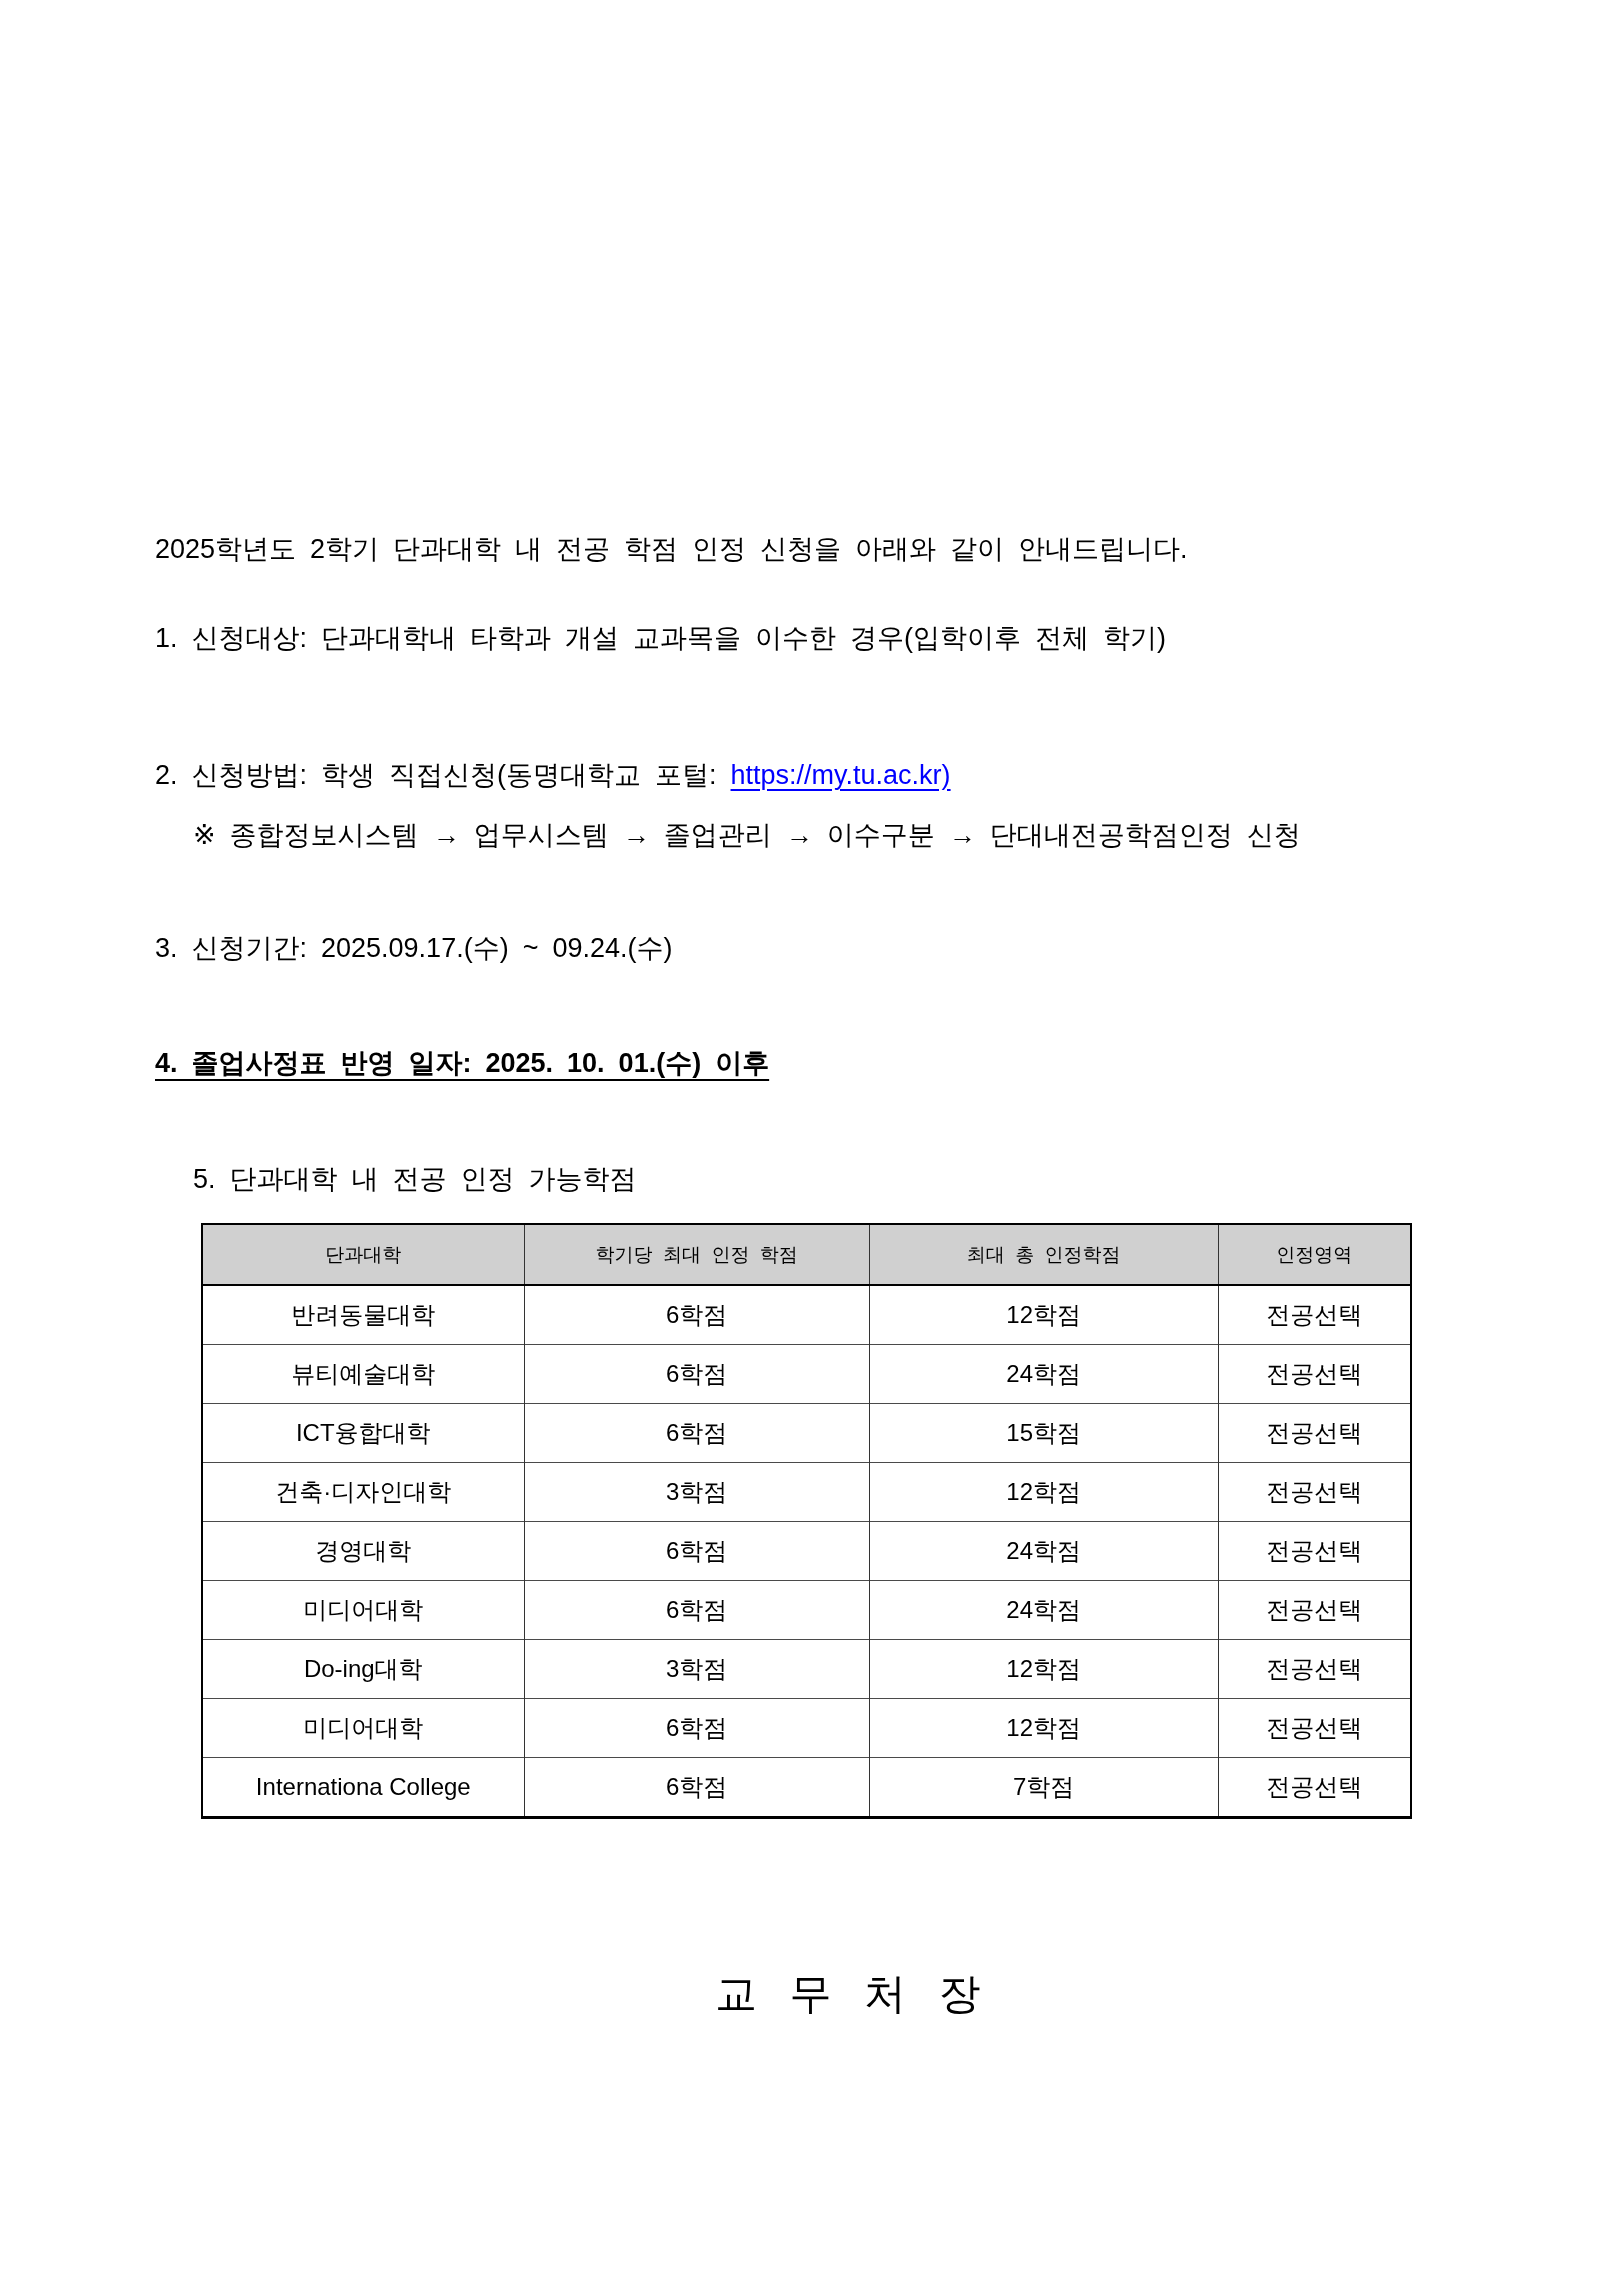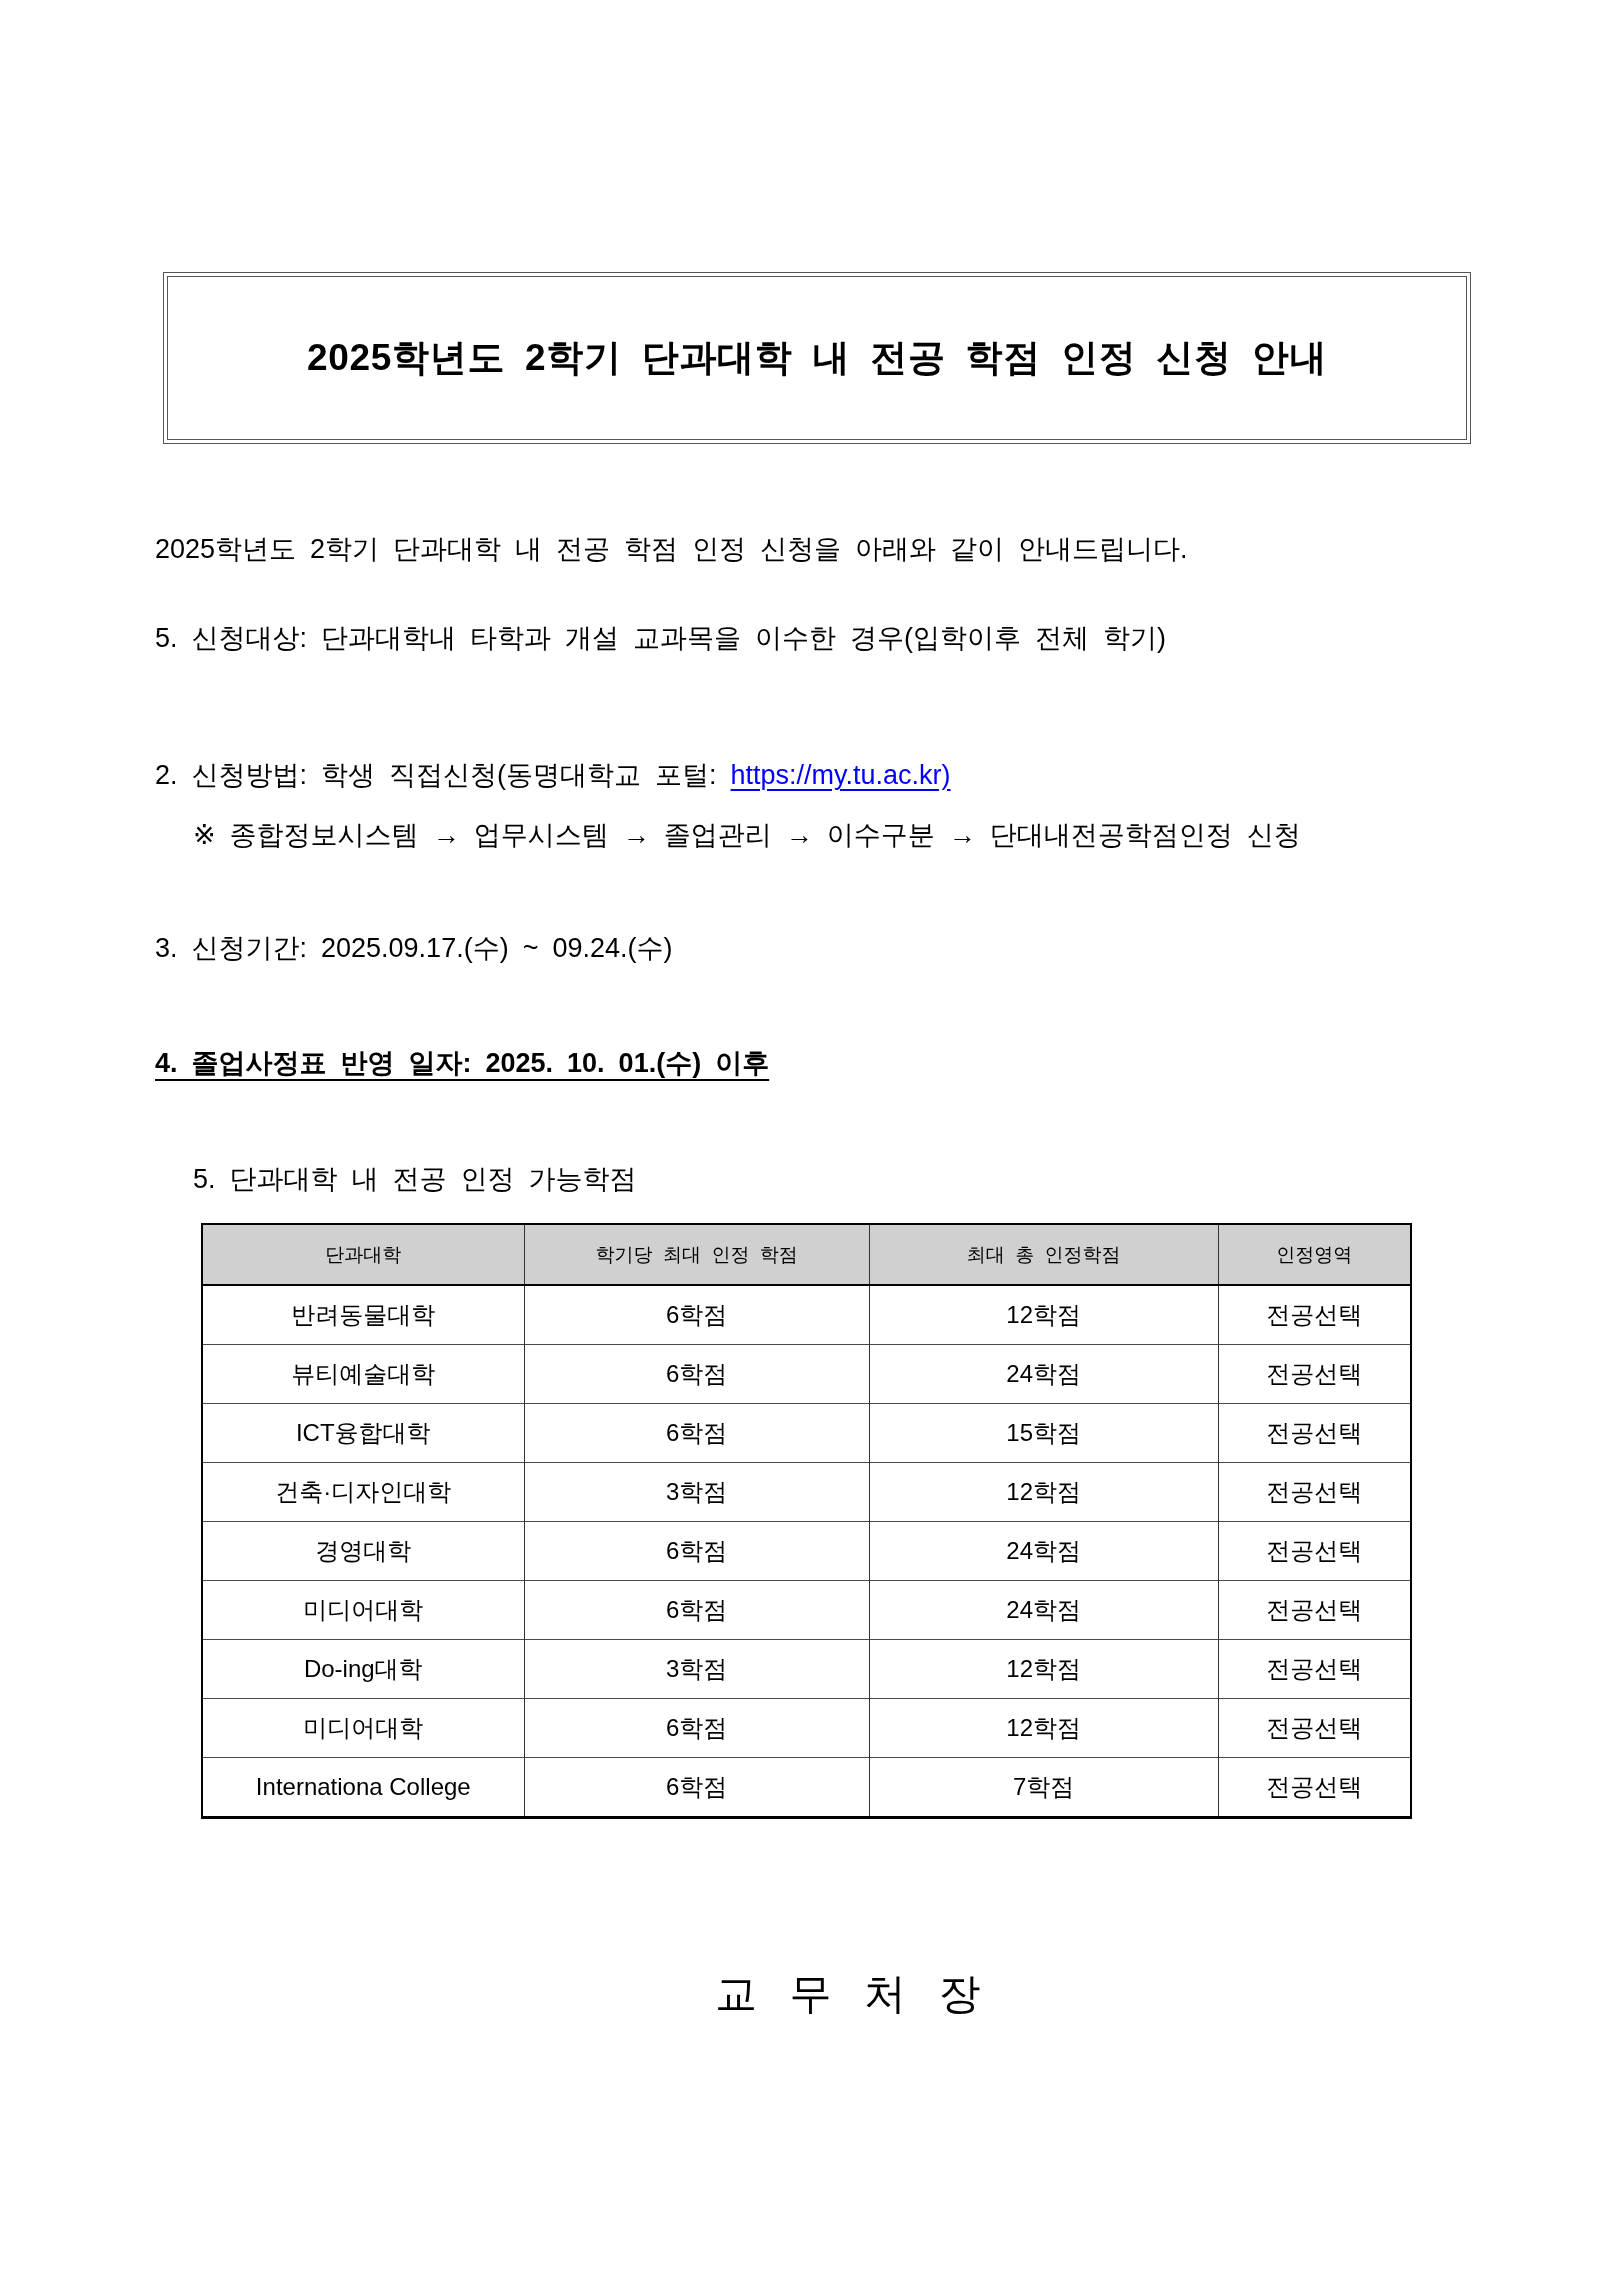--- a/index.html
+++ b/index.html
@@ -109,29 +109,24 @@
     letter-spacing:10.4px;
     line-height:48px;
     margin-left:45px;
   }
 </style>
 </head>
 <body>
 
 <div class="page">
 
-  <div class="title-box">
-    <div class="title-box-inner">
-      <div class="doc-title">2025학년도 2학기 단과대학 내 전공 학점 인정 신청 안내</div>
-    </div>
-  </div>
 
   <div class="body-line intro">2025학년도 2학기 단과대학 내 전공 학점 인정 신청을 아래와 같이 안내드립니다.</div>
 
-  <div class="body-line item1">5. 신청대상: 단과대학내 타학과 개설 교과목을 이수한 경우(입학이후 전체 학기)</div>
+  <div class="body-line item1">1. 신청대상: 단과대학내 타학과 개설 교과목을 이수한 경우(입학이후 전체 학기)</div>
 
   <div class="body-line item2"><span>2. 신청방법: 학생 직접신청(동명대학교 포털: </span><a class="portal-link">https://my.tu.ac.kr)</a></div>
 
   <div class="body-line note">※ 종합정보시스템 → 업무시스템 → 졸업관리 → 이수구분 → 단대내전공학점인정 신청</div>
 
   <div class="body-line item3">3. 신청기간: 2025.09.17.(수) ~ 09.24.(수)</div>
 
   <div class="body-line item4">4. 졸업사정표 반영 일자: 2025. 10. 01.(수) 이후</div>
 
   <div class="body-line item5">5. 단과대학 내 전공 인정 가능학점</div>

